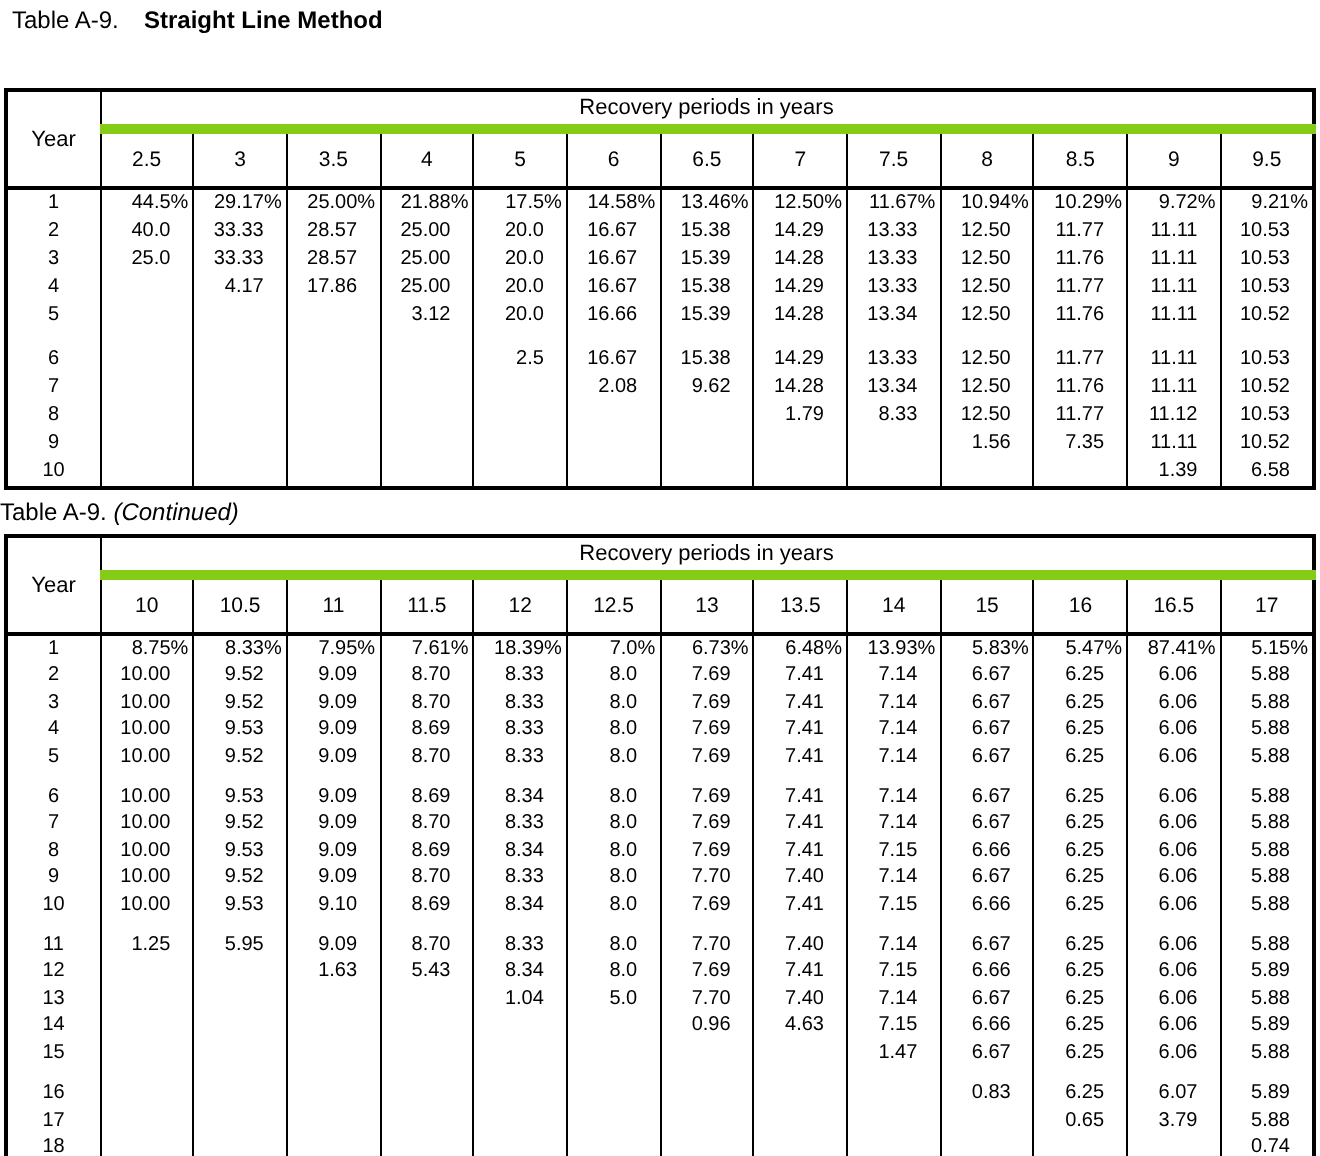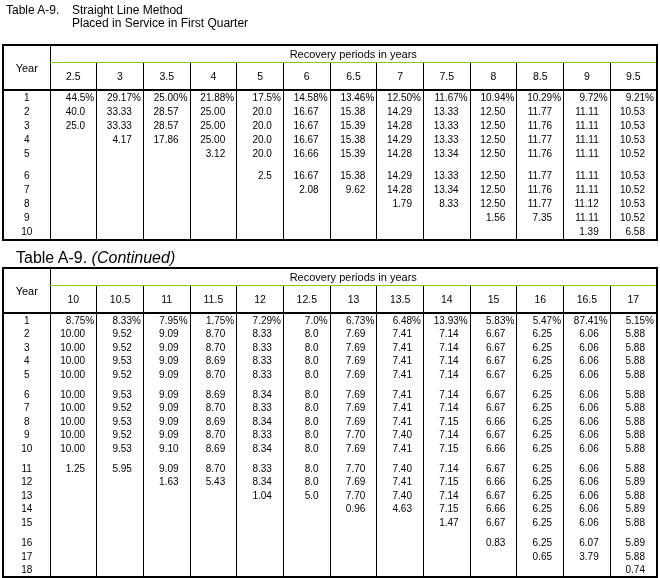--- a/index.html
+++ b/index.html
@@ -3,48 +3,47 @@
 <meta charset="utf-8">
 <style>
   html,body{margin:0;padding:0;}
   body{
     width:660px;height:578px;position:relative;overflow:hidden;
     background:#ffffff;color:#000000;
     font-family:"Liberation Sans", sans-serif;
   }
   .title-block{position:absolute;left:6px;top:4px;display:flex;font-size:12px;line-height:13px;}
   .tbl-label{width:66px;flex:0 0 66px;}
-  .tbl-title div{font-weight:normal;}
-  .continued{position:absolute;left:16px;top:249px;font-size:16px;}
+  .tbl-title div{font-weight:bold;}
+  .continued{position:absolute;left:0;top:249px;font-size:12px;}
   .continued .it{font-style:italic;}
   .twrap{position:absolute;left:2px;width:656px;}
   #table1-wrap{top:44px;}
   #table2-wrap{top:267px;}
   table.a9{border-collapse:collapse;width:100%;table-layout:fixed;border:2px solid #000;}
   .a9 th{font-weight:normal;padding:0;}
   .a9 td{padding:0;}
-  .a9 .span-h{border-left:1px solid #000;border-bottom:1px solid #84cc16;font-size:11px;height:16px;text-align:center;}
+  .a9 .span-h{border-left:1px solid #000;border-bottom:5px solid #84cc16;font-size:11px;height:16px;text-align:center;}
   .a9 .year-h{border-bottom:2px solid #000;font-size:11px;text-align:center;margin-top:36px;}
   .a9 .col-h{border-left:1px solid #000;border-bottom:2px solid #000;font-size:10.5px;height:26px;text-align:center;}
   .a9 td.year{text-align:center;font-size:10px;}
   .a9 td.val{border-left:1px solid #000;text-align:right;font-size:10px;padding-right:11px;}
   .a9 td.val.pct{padding-right:2px;}
   .a9 tbody td{height:14px;line-height:14px;}
   .a9 tr.spacer td{height:8px;line-height:8px;}
   .t2 tbody td{height:13.4px;line-height:13.4px;}
   .t2 tr.spacer td{height:7px;line-height:7px;}
 </style>
 </head>
 <body>
 
 <div class="title-block">
   <span class="tbl-label">Table A-9.</span>
   <div class="tbl-title">
     <div>Straight Line Method</div>
-    <div>Placed in Service in First Quarter</div>
   </div>
 </div>
 
 <div id="table1-wrap" class="twrap">
     <table class="a9 t1">
       <colgroup>
         <col style="width: 47px;">
         <col>
         <col>
         <col>
@@ -304,22 +303,22 @@
           <th class="col-h">16.5</th>
           <th class="col-h">17</th>
         </tr>
       </thead>
       <tbody>
         <tr>
           <td class="year">1</td>
           <td class="val pct">8.75%</td>
           <td class="val pct">8.33%</td>
           <td class="val pct">7.95%</td>
-          <td class="val pct">1.75%</td>
-          <td class="val pct">7.29%</td>
+          <td class="val pct">7.61%</td>
+          <td class="val pct">18.39%</td>
           <td class="val pct">7.0%</td>
           <td class="val pct">6.73%</td>
           <td class="val pct">6.48%</td>
           <td class="val pct">13.93%</td>
           <td class="val pct">5.83%</td>
           <td class="val pct">5.47%</td>
           <td class="val pct">87.41%</td>
           <td class="val pct">5.15%</td>
         </tr>
         <tr>

